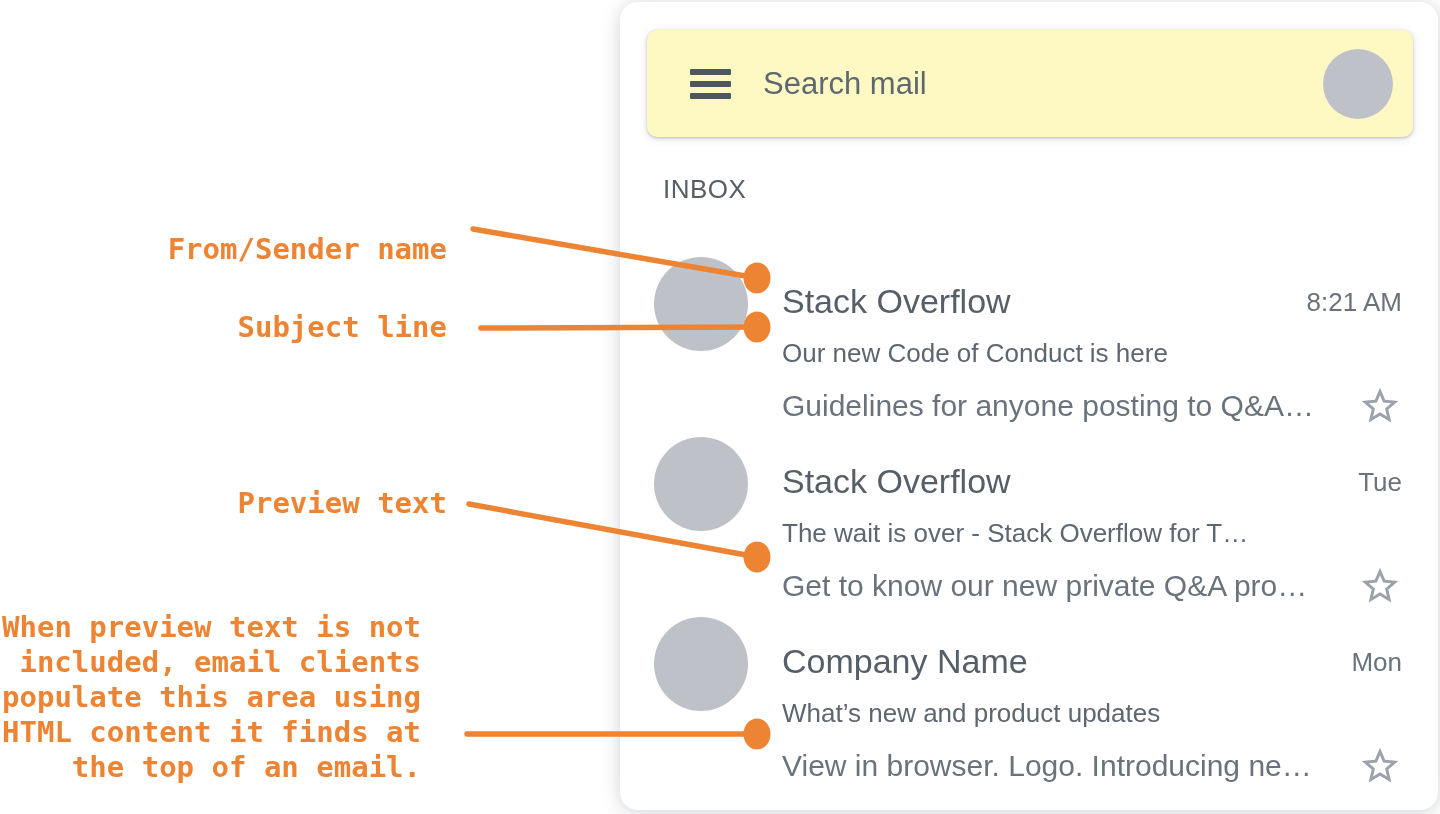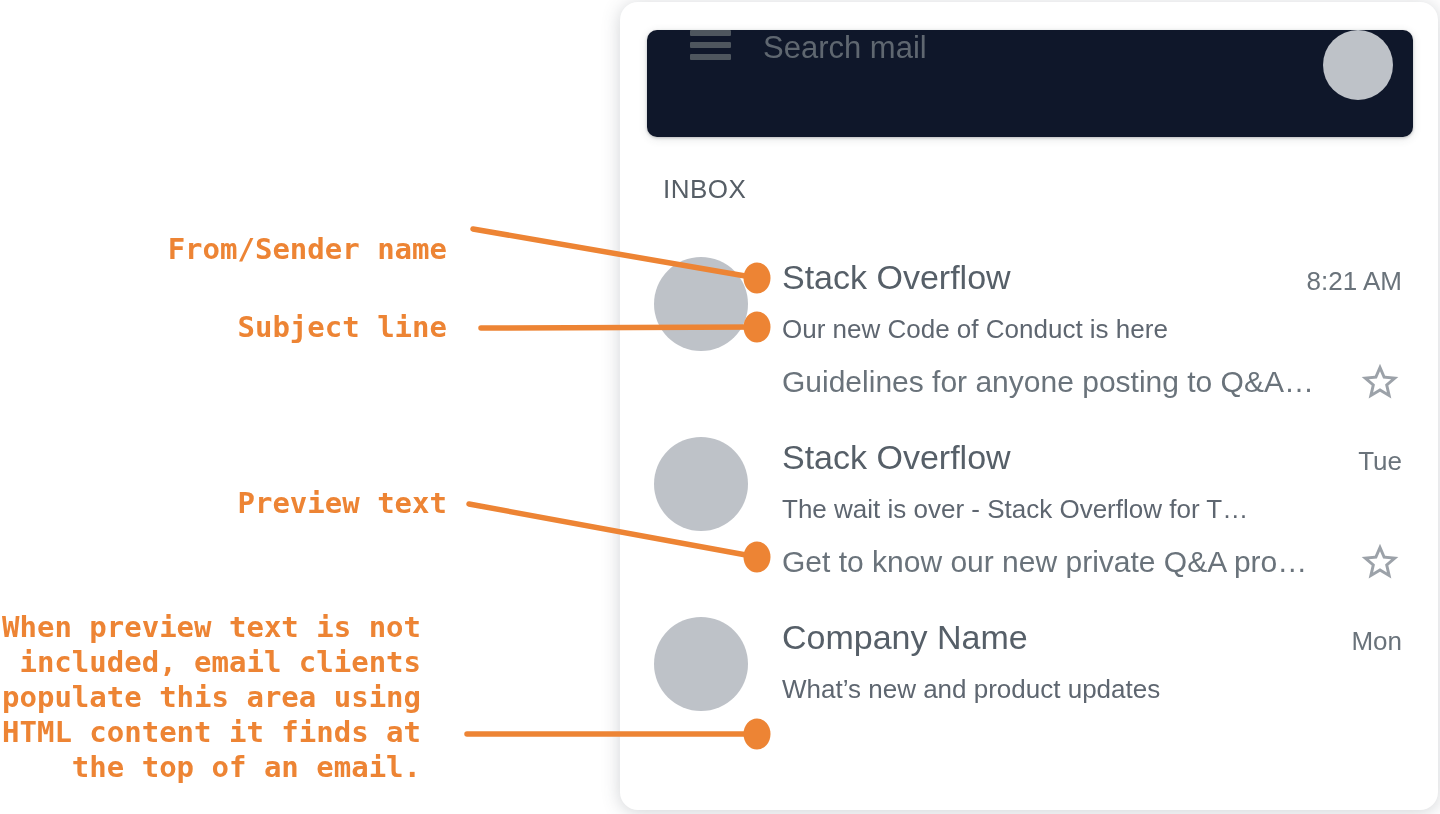--- a/index.html
+++ b/index.html
@@ -7,39 +7,39 @@
               font-family:"Liberation Sans", sans-serif; position:relative; }
 
   
   .panel {
     position:absolute; left:620px; top:2px; width:818px; height:808px;
     background:#ffffff; border-radius:18px;
     box-shadow:0 2px 18px rgba(70,80,90,0.25);
   }
   .search-card {
     position:absolute; left:27px; top:28px; width:766px; height:107px;
-    background:#0f172a; border-radius:10px;
+    background:#fef9c3; border-radius:10px;
     box-shadow:0 1px 3px rgba(50,55,60,0.28), 0 2px 10px rgba(50,55,60,0.12);
-    display:flex; 
+    display:flex; align-items:center;
   }
   .menu-icon { margin-left:43px; width:41px; cursor:pointer; }
   .menu-icon .bar { height:6px; background:#4E565E; border-radius:1px; }
   .menu-icon .bar + .bar { margin-top:6px; }
   .search-text { margin-left:32px; font-size:31px; color:#5F6770; }
   .search-avatar { margin-left:auto; margin-right:20px; width:70px; height:70px;
                    border-radius:50%; background:#BEC2C8; }
 
   .inbox-label { position:absolute; left:43px; top:172px; font-size:26px;
                  color:#565E66; letter-spacing:0.5px; }
 
   .email-row { position:absolute; left:34px; width:748px; height:150px; display:flex; }
   .row-1 { top:255px; } .row-2 { top:435px; } .row-3 { top:615px; }
   .row-avatar { width:94px; height:94px; border-radius:50%; background:#BEC2C8; flex:none; }
   .row-content { margin-left:34px; flex:1; display:flex; flex-direction:column; min-width:0; }
-  .row-header { display:flex; justify-content:space-between; align-items:center; }
+  .row-header { display:flex; justify-content:space-between; align-items:flex-start;margin-top:24px; }
   .sender { font-size:34px; color:#565F68; line-height:40px; white-space:nowrap; }
   .time   { font-size:26px; color:#6A737B; line-height:26px; margin-top:8px; white-space:nowrap; }
   .subject{ font-size:26px; color:#5E6670; line-height:30px; margin-top:17px; white-space:nowrap; }
   .preview-line { display:flex; align-items:center; margin-top:16px; height:44px; }
   .preview { font-size:30px; color:#6A737B; line-height:32px; flex:1; white-space:nowrap; }
   .star { width:44px; height:44px; flex:none; margin-left:8px; cursor:pointer; }
 
   
   .ann-label {
     position:absolute; font-family:"DejaVu Sans Mono", monospace; font-weight:bold;
@@ -105,20 +105,26 @@
   </div>
 
   <div class="email-row row-3">
     <div class="row-avatar"></div>
     <div class="row-content">
       <div class="row-header">
         <div class="sender">Company Name</div>
         <div class="time">Mon</div>
       </div>
       <div class="subject">What’s new and product updates</div>
+      <div class="preview-line">
+        <div class="preview">View in browser. Logo. Introducing ne…</div>
+        <svg class="star" viewBox="0 0 24 24">
+          <path fill="#9CA2A9" d="M22 9.24l-7.19-.62L12 2 9.19 8.63 2 9.24l5.46 4.73L5.82 21 12 17.27 18.18 21l-1.63-7.03L22 9.24zM12 15.4l-3.76 2.27 1-4.28-3.32-2.88 4.38-.38L12 6.1l1.71 4.04 4.38.38-3.32 2.88 1 4.28L12 15.4z"></path>
+        </svg>
+      </div>
     </div>
   </div>
 </div>
 
 <div class="ann-label ann-from">From/Sender name</div>
 <div class="ann-label ann-subject">Subject line</div>
 <div class="ann-label ann-preview">Preview text</div>
 <div class="ann-label ann-note">When preview text is not
 included, email clients
 populate this area using

